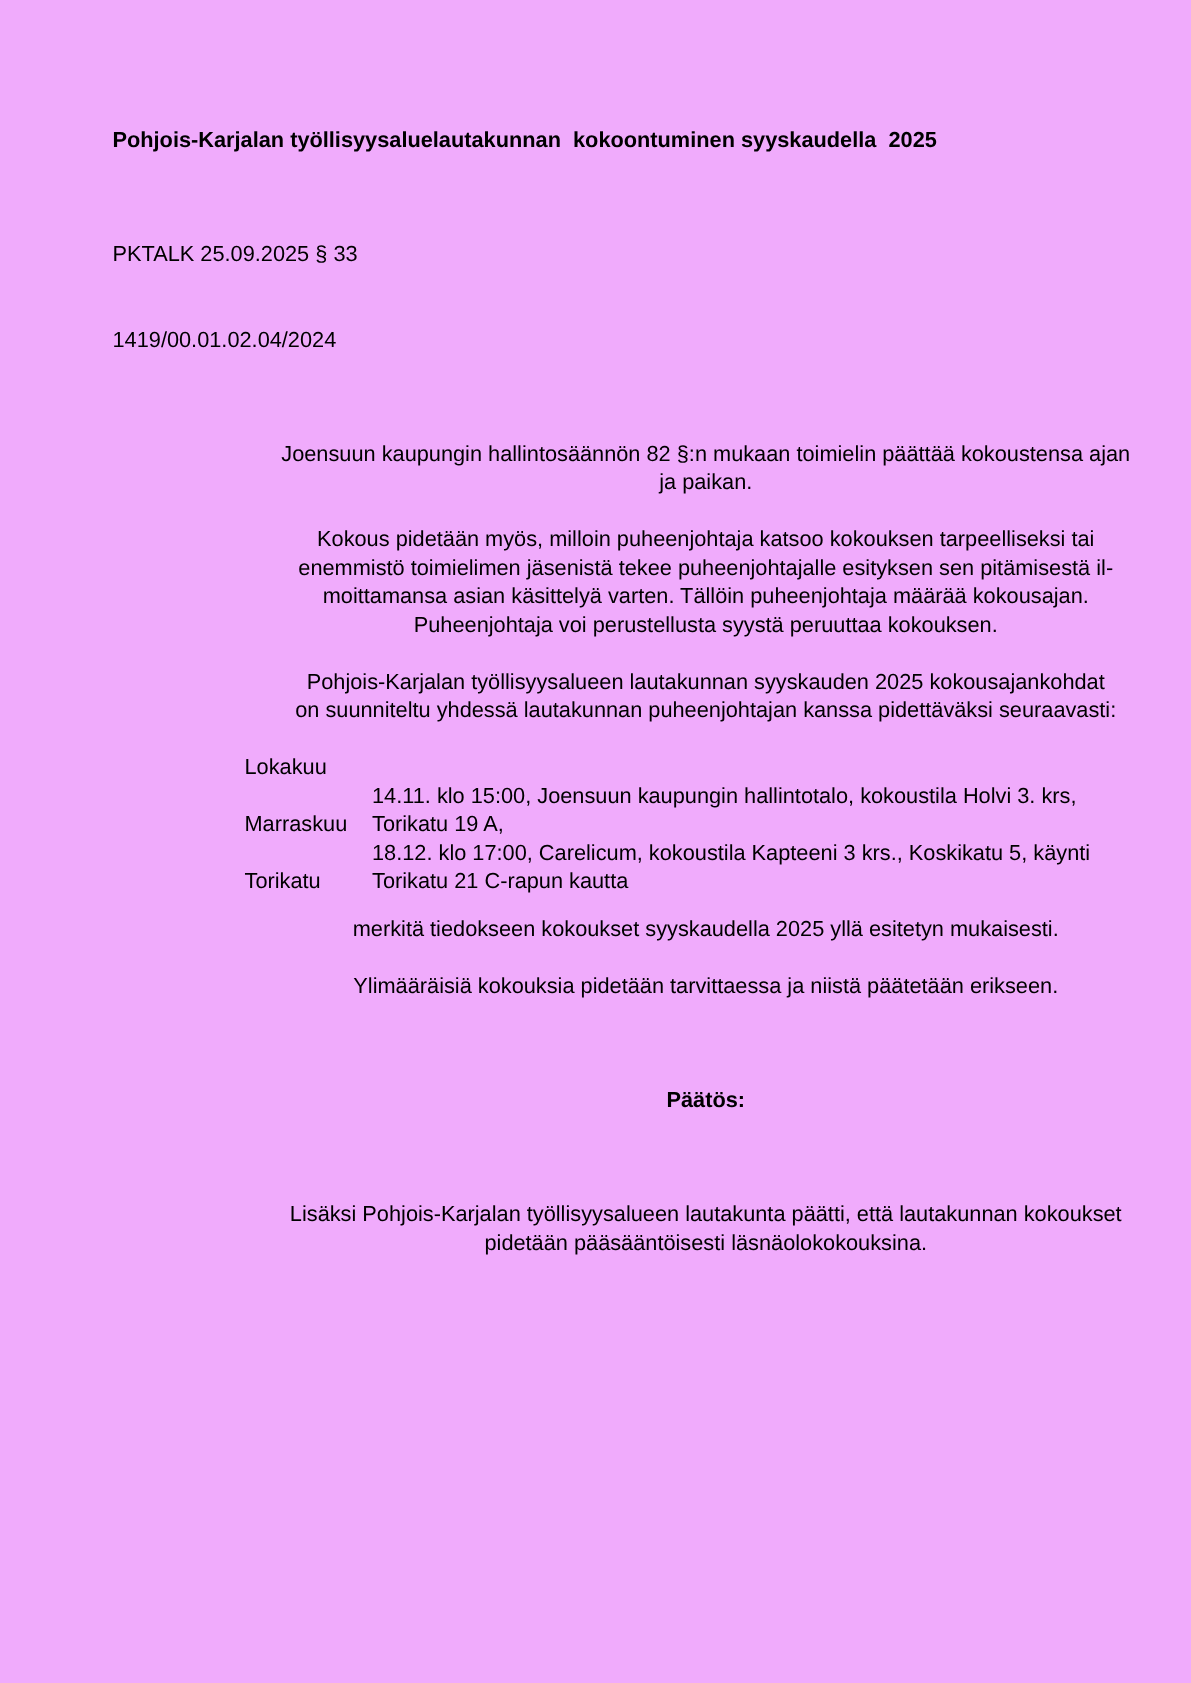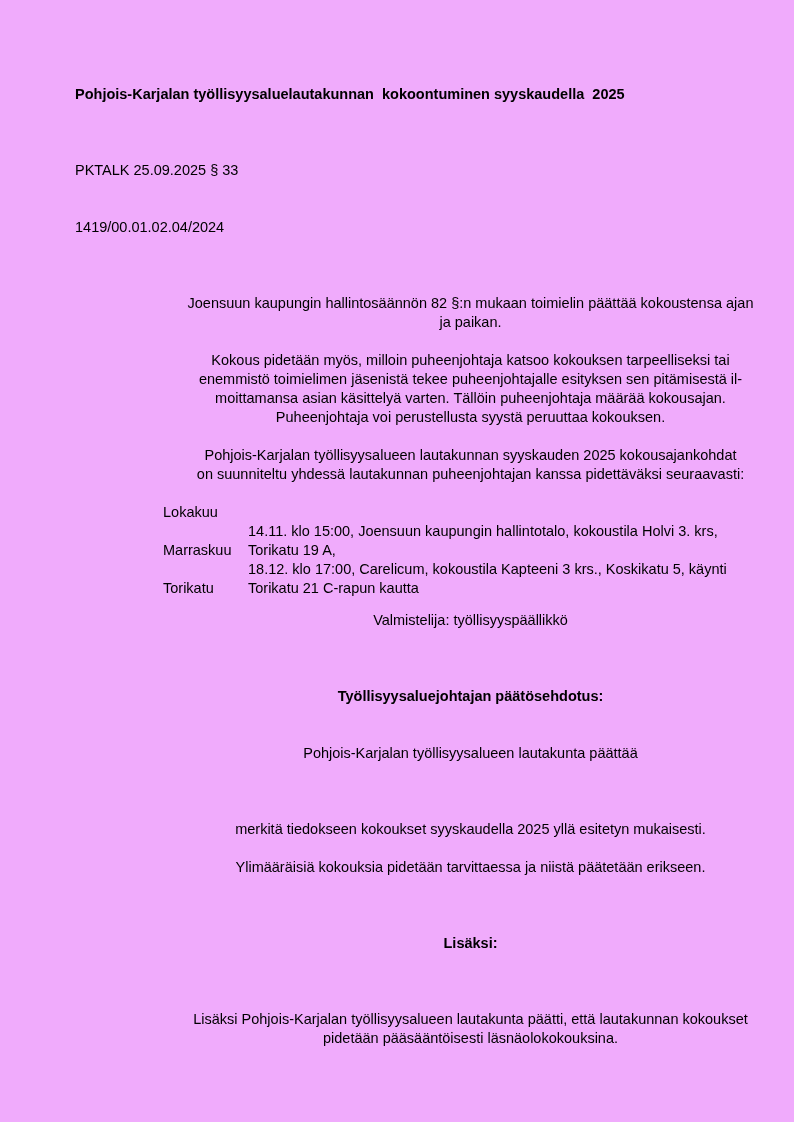--- a/index.html
+++ b/index.html
@@ -92,32 +92,27 @@
         <div class="meeting-details">14.11. klo 15:00, Joensuun kaupungin hallintotalo, kokoustila Holvi 3. krs,
 Torikatu 19 A,</div>
       </div>
       <div class="meeting-row">
         <div class="meeting-month">Torikatu</div>
         <div class="meeting-details">18.12. klo 17:00, Carelicum, kokoustila Kapteeni 3 krs., Koskikatu 5, käynti
 Torikatu 21 C-rapun kautta</div>
       </div>
     </div>
 
-    <p class="block">Valmistelija: työllisyyspäällikkö</p>
 
-    <div class="block">
-      <div class="bold">Työllisyysaluejohtajan päätösehdotus:</div>
-      <div>Pohjois-Karjalan työllisyysalueen lautakunta päättää</div>
-    </div>
 
     <p class="block">merkitä tiedokseen kokoukset syyskaudella 2025 yllä esitetyn mukaisesti.</p>
 
     <p class="block">Ylimääräisiä kokouksia pidetään tarvittaessa ja niistä päätetään erikseen.</p>
 
     <div class="block">
-      <div class="bold">Lisäksi:</div>
+      <div class="bold">Päätös:</div>
     </div>
 
     <p class="block">Lisäksi Pohjois-Karjalan työllisyysalueen lautakunta päätti, että lautakunnan kokoukset
 pidetään pääsääntöisesti läsnäolokokouksina.</p>
 
   </div>
 </div>
 
 </body></html>

